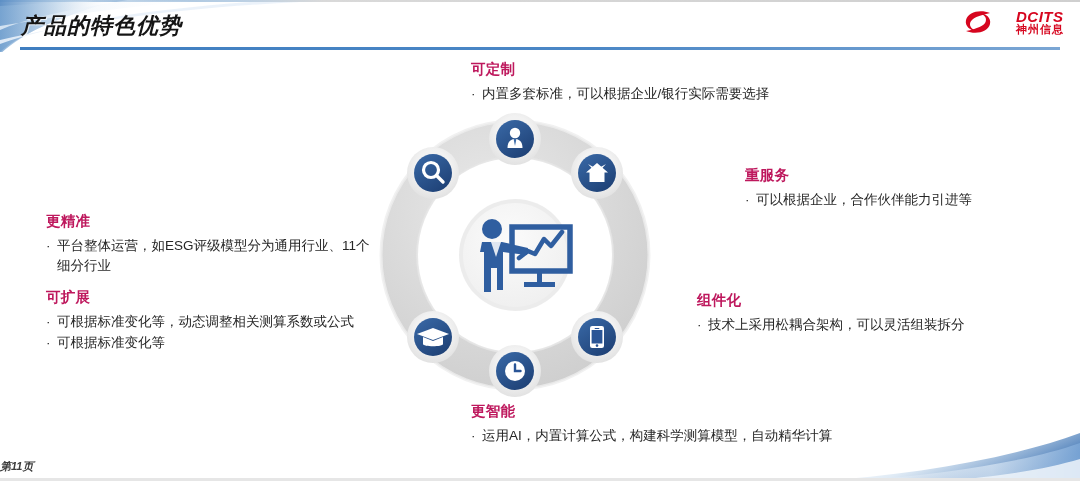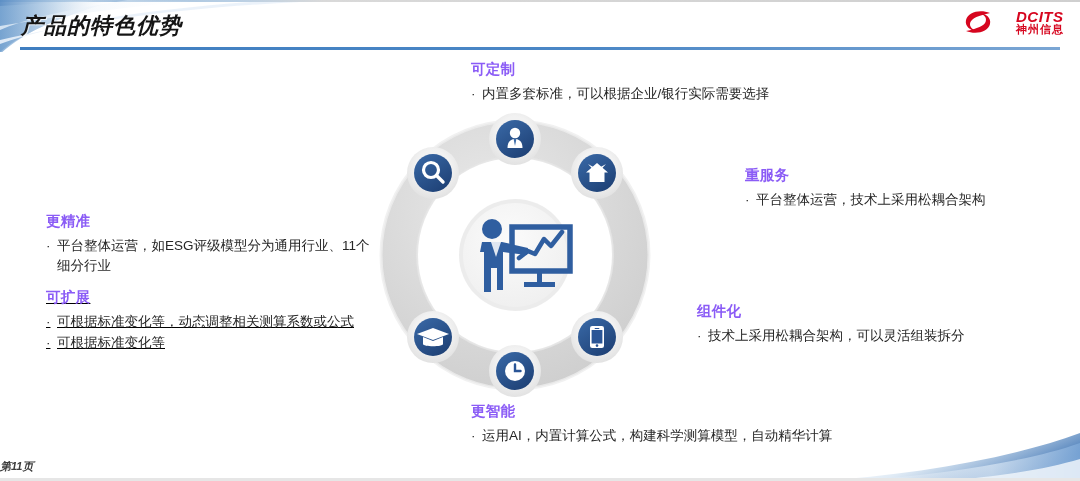--- a/index.html
+++ b/index.html
@@ -99,43 +99,43 @@
     width: 1080px;
     height: 3px;
     background: #e6e6e6;
   }
 
   
   .block { position: absolute; }
   .block-title {
     font-size: 14.5px;
     font-weight: bold;
-    color: #8b5cf6;
+    color: #be185d;
     margin-bottom: 5px;
     letter-spacing: 0.3px;
   }
   .bullet {
     display: flex;
     font-size: 13.5px;
     color: #262626;
     line-height: 1.5;
     margin-bottom: 1px;
   }
   .bullet-dot {
     flex: 0 0 auto;
     width: 11px;
     color: #262626;
   }
   .bullet-text { flex: 1 1 auto; }
 
   .blk-customizable { left: 471px; top: 60px;  width: 420px; }
   .blk-accurate     { left: 46px;  top: 168px; width: 330px; margin-top: 44px; }
   .blk-service      { left: 697px; top: 166px; width: 330px; margin-left: 48px; }
-  .blk-extensible   { left: 46px;  top: 288px; width: 330px; text-decoration: underline; }
-  .blk-component    { left: 697px; top: 302px; width: 330px; }
+  .blk-extensible   { left: 46px;  top: 288px; width: 330px; }
+  .blk-component    { left: 697px; top: 291px; width: 330px; }
   .blk-smart        { left: 471px; top: 402px; width: 450px; }
 
   
   .diagram {
     position: absolute;
     left: 372px;
     top: 112px;
     width: 286px;
     height: 286px;
   }
@@ -213,21 +213,21 @@
     <div class="bullet">
       <span class="bullet-dot">·</span>
       <span class="bullet-text">平台整体运营，如ESG评级模型分为通用行业、11个细分行业</span>
     </div>
   </div>
 
   <div class="block blk-service">
     <div class="block-title">重服务</div>
     <div class="bullet">
       <span class="bullet-dot">·</span>
-      <span class="bullet-text">平台整体运营，技术上采用松耦合架构</span>
+      <span class="bullet-text">可以根据企业，合作伙伴能力引进等</span>
     </div>
   </div>
 
   <div class="block blk-extensible">
     <div class="block-title">可扩展</div>
     <div class="bullet">
       <span class="bullet-dot">·</span>
       <span class="bullet-text">可根据标准变化等，动态调整相关测算系数或公式</span>
     </div>
     <div class="bullet">

